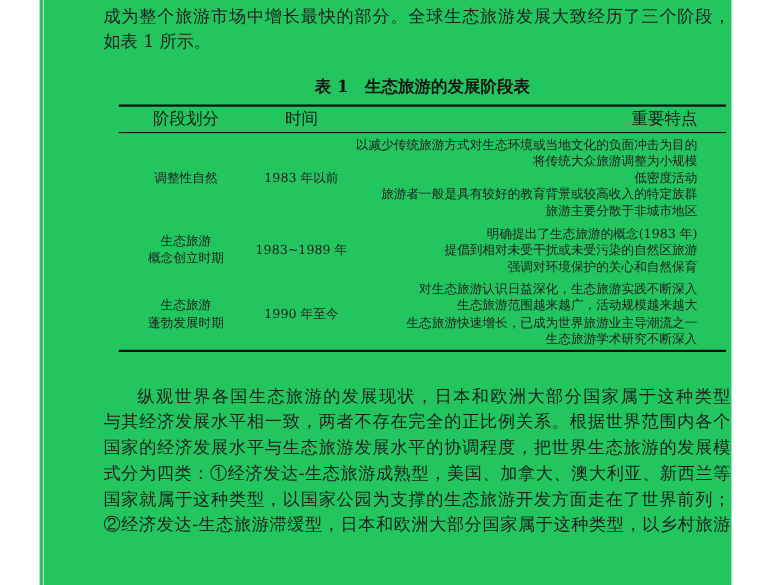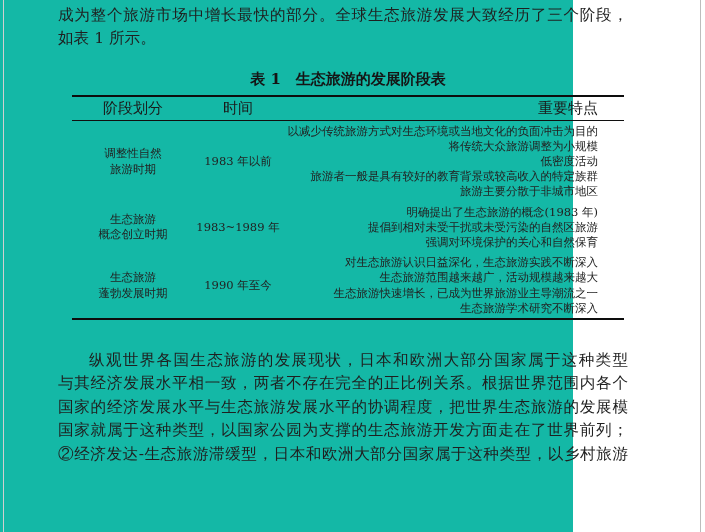--- a/index.html
+++ b/index.html
@@ -3,24 +3,25 @@
 <meta charset="utf-8">
 <style>
   html, body {
     margin: 0; padding: 0;
     width: 705px; height: 532px;
     background: #ffffff;
     overflow: hidden;
   }
   .page {
     position: relative;
-    width: 573px; height: 532px;
-    background: #14b8a6;
+    width: 629px; height: 532px;
+    background: #22c55e;
     font-family: "DejaVu Serif", "Liberation Serif", serif;
     color: #1c1c1c;
+    margin-left: 36px;
   }
   .page-edge {
     position: absolute; top: 0; bottom: 0; width: 1px;
   }
   .page-edge.left  { left: 3px;  background: #cfcfcf; }
   .page-edge.right { left: 700px; background: #bdbdbd; }
 
   .para {
     position: absolute;
     left: 58px; width: 570px;
@@ -89,21 +90,20 @@
 
     <div class="trow thead">
       <div class="c1">阶段划分</div>
       <div class="c2">时间</div>
       <div class="c3">重要特点</div>
     </div>
 
     <div class="trow tbody">
       <div class="c1">
         <div class="cell-line">调整性自然</div>
-        <div class="cell-line">旅游时期</div>
       </div>
       <div class="c2">
         <div class="cell-line">1983 年以前</div>
       </div>
       <div class="c3">
         <div class="cell-line">以减少传统旅游方式对生态环境或当地文化的负面冲击为目的</div>
         <div class="cell-line">将传统大众旅游调整为小规模</div>
         <div class="cell-line">低密度活动</div>
         <div class="cell-line">旅游者一般是具有较好的教育背景或较高收入的特定族群</div>
         <div class="cell-line">旅游主要分散于非城市地区</div>
@@ -140,17 +140,18 @@
         <div class="cell-line">生态旅游学术研究不断深入</div>
       </div>
     </div>
 
   </div>
 
   <div class="para para-bottom">
     <div class="bline indent">纵观世界各国生态旅游的发展现状，日本和欧洲大部分国家属于这种类型</div>
     <div class="bline">与其经济发展水平相一致，两者不存在完全的正比例关系。根据世界范围内各个</div>
     <div class="bline">国家的经济发展水平与生态旅游发展水平的协调程度，把世界生态旅游的发展模</div>
+    <div class="bline">式分为四类：①经济发达-生态旅游成熟型，美国、加拿大、澳大利亚、新西兰等</div>
     <div class="bline">国家就属于这种类型，以国家公园为支撑的生态旅游开发方面走在了世界前列；</div>
     <div class="bline">②经济发达-生态旅游滞缓型，日本和欧洲大部分国家属于这种类型，以乡村旅游</div>
   </div>
 
 </div>
 
 </body></html>

